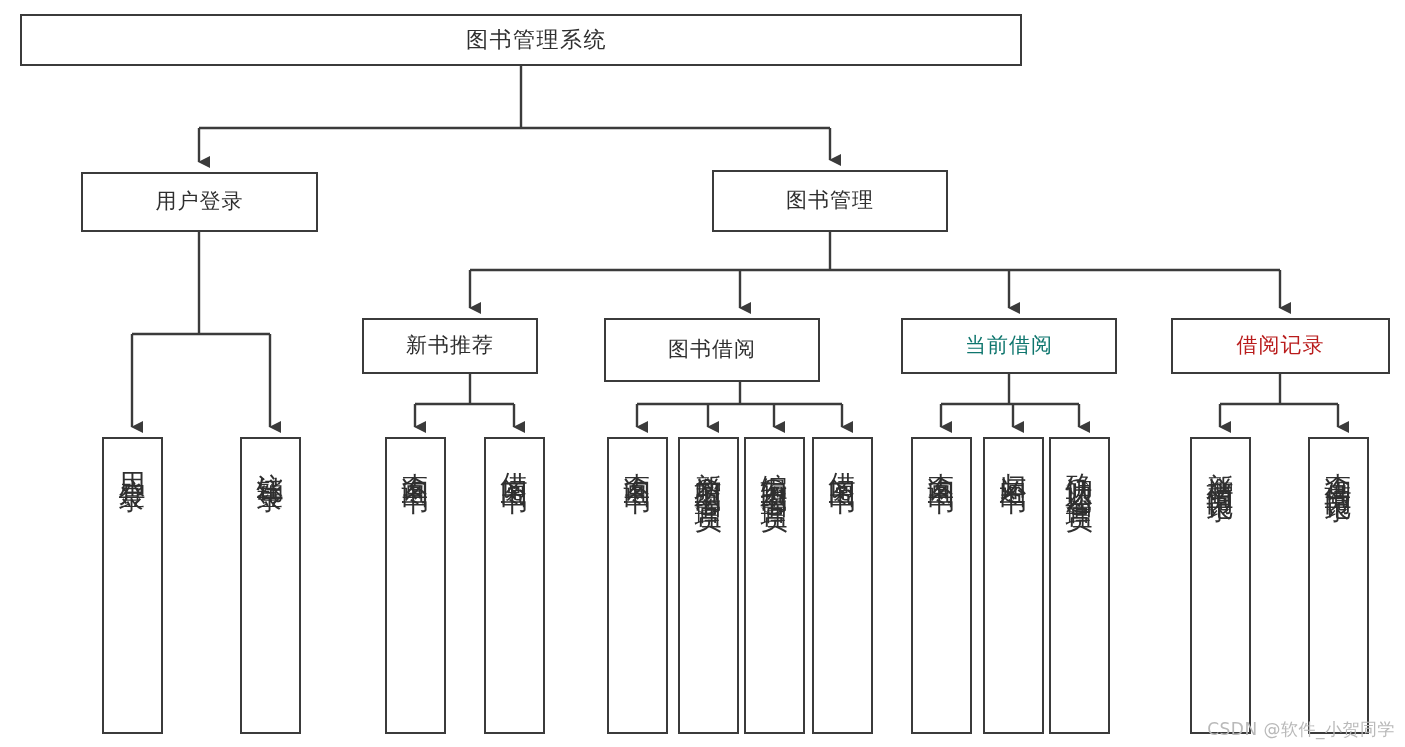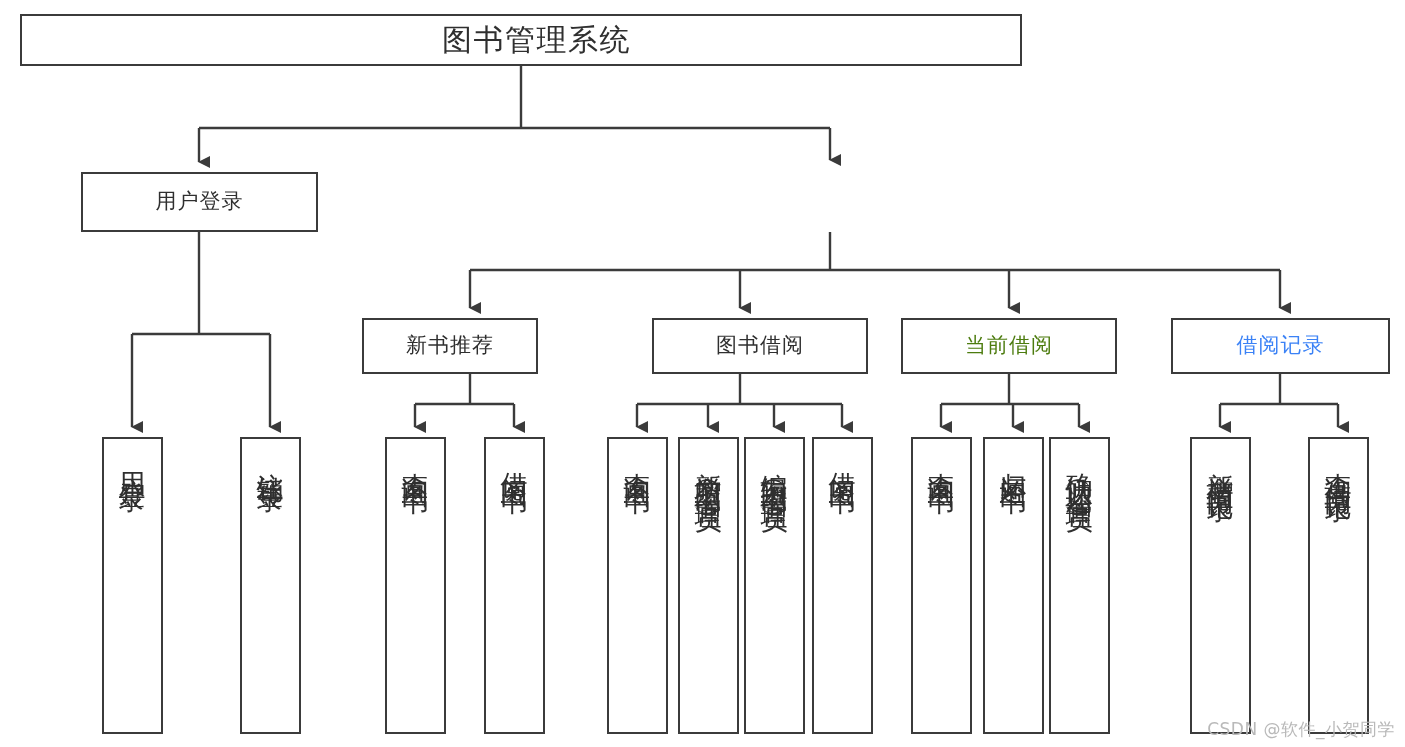--- a/index.html
+++ b/index.html
@@ -38,21 +38,21 @@
     text-align:center;
     color:#2f2f2f;
     line-height:1.22;
     white-space:nowrap;
   }
   
   .node.horiz .label{
     font-size:21px;
     letter-spacing:1px;
   }
-  .node.root .label{ font-size:30px; letter-spacing:1.5px;margin-left:31px; }
+  .node.root .label{ font-size:22px; letter-spacing:1.5px;margin-left:31px; }
 
   
   .node.vert{
     align-items:flex-start;
     justify-content:center;
     padding-top:12px;
   }
   .node.vert .label{
     writing-mode:vertical-rl;
     text-orientation:upright;
@@ -129,32 +129,35 @@
     </g>
   </svg>
 
   <div class="node horiz root" style="left: 20px; top: 14px; width: 1002px; height: 52px; border-color: rgb(59, 59, 59);">
     <span class="label" style="color: rgb(47, 47, 47);">图书管理系统</span>
   </div>
 
   <div class="node horiz" style="left: 81px; top: 172px; width: 237px; height: 60px; border-color: rgb(59, 59, 59);">
     <span class="label" style="color: rgb(47, 47, 47);">用户登录</span>
   </div>
+  <div class="node horiz" style="left: 712px; top: 170px; width: 236px; height: 62px; border-color: rgb(59, 59, 59);">
+    <span class="label" style="color: rgb(47, 47, 47);">图书管理</span>
+  </div>
 
   <div class="node horiz" style="left: 362px; top: 318px; width: 176px; height: 56px; border-color: rgb(59, 59, 59);">
     <span class="label" style="color: rgb(47, 47, 47);">新书推荐</span>
   </div>
-  <div class="node horiz" style="left: 652px; top: 318px; width: 216px; height: 56px; border-color: rgb(59, 59, 59);">
+  <div class="node horiz" style="left: 604px; top: 318px; width: 216px; height: 64px; border-color: rgb(59, 59, 59);">
     <span class="label" style="color: rgb(47, 47, 47);">图书借阅</span>
   </div>
   <div class="node horiz" style="left: 901px; top: 318px; width: 216px; height: 56px; border-color: rgb(59, 59, 59);">
-    <span class="label" style="color: #4d7c0f;">当前借阅</span>
+    <span class="label" style="color: #0f766e;">当前借阅</span>
   </div>
   <div class="node horiz" style="left: 1171px; top: 318px; width: 219px; height: 56px; border-color: rgb(59, 59, 59);">
-    <span class="label" style="color: #3b82f6; text-align: right;">借阅记录</span>
+    <span class="label" style="color: #b91c1c; text-align: right;">借阅记录</span>
   </div>
 
   <div class="node vert" style="left: 102px; top: 437px; width: 61px; height: 297px; border-color: rgb(59, 59, 59);">
     <span class="label" style="color: rgb(47, 47, 47);">用户登录</span>
   </div>
   <div class="node vert" style="left: 240px; top: 437px; width: 61px; height: 297px; border-color: rgb(59, 59, 59);">
     <span class="label" style="color: rgb(47, 47, 47);">注销登录</span>
   </div>
   <div class="node vert" style="left: 385px; top: 437px; width: 61px; height: 297px; border-color: rgb(59, 59, 59);">
     <span class="label" style="color: rgb(47, 47, 47);">查询图书</span>

